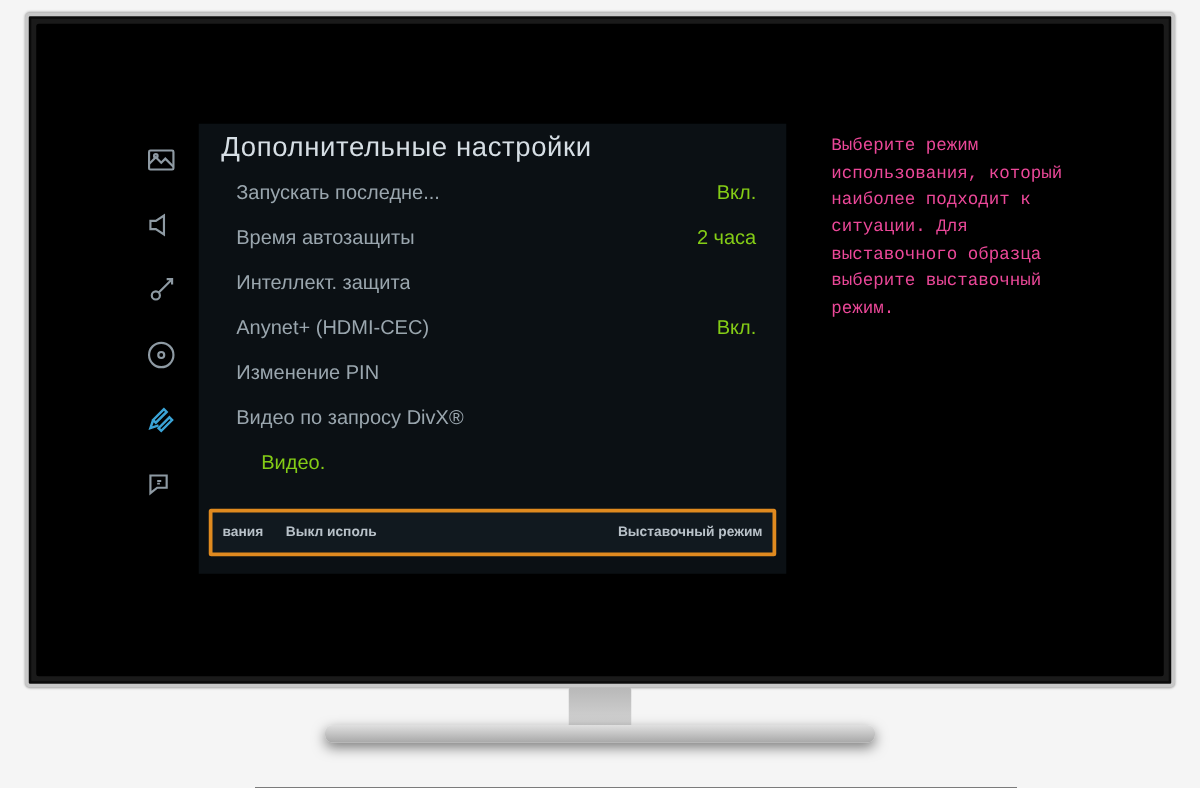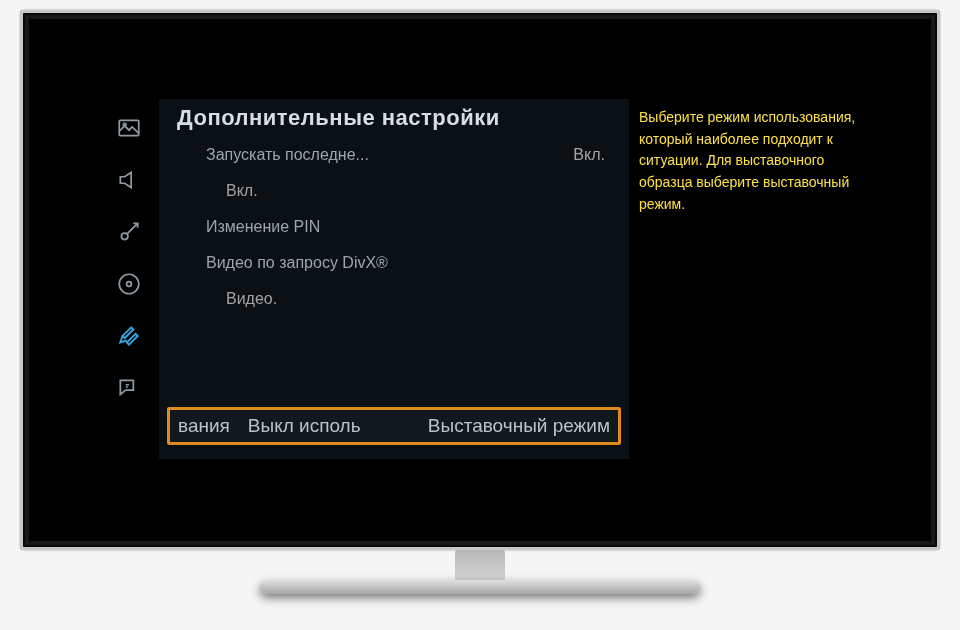--- a/index.html
+++ b/index.html
@@ -78,65 +78,67 @@
   .side-icons .ico.active { color: #3aa3d6; }
 
   .menu-panel {
     flex: 0 0 470px;
     background: rgba(12,18,22,.9);
     padding: 4px 0 0 0;
     position: relative;
   }
   .menu-title {
     font-size: 22px;
-    font-weight: 700;
+    font-weight: 400;
     color: #d6dee4;
     padding: 2px 18px 6px 18px;
     letter-spacing: .5px;
   }
   .menu-row {
     display: flex;
     justify-content: space-between;
     align-items: center;
-    padding: 9px 24px 9px 47px;
+    padding: 9px 24px 9px 30px;
     font-size: 16px;
     color: #9aa6ae;
     white-space: nowrap;
     overflow: hidden;
   }
   .menu-row .label { overflow: hidden; text-overflow: ellipsis; }
-  .menu-row .value { color: #a3a3a3; padding-left: 20px; }
+  .menu-row .value { color: #84cc16; padding-left: 20px; }
 
   .highlight-box {
     position: absolute;
     left: 8px;
     right: 8px;
     bottom: 14px;
     height: 38px;
     border: 3px solid #e08a1f;
     border-radius: 2px;
     display: flex;
     align-items: center;
     padding: 0 8px;
-    font-size: 19px;
+    font-size: 11px;
     color: #b9c2c9;
     justify-content: flex-start;
     gap: 18px;
     white-space: nowrap;
     overflow: hidden;
     background: rgba(20,30,36,.7);
+    font-weight: bold;
   }
   .highlight-box span:last-child { margin-left: auto; }
 
   .desc-panel {
     flex: 1;
-    padding: 8px 8px 0 10px;
+    padding: 8px 8px 0 36px;
     font-size: 14px;
     line-height: 1.55;
-    color: #fde047;
+    color: #ec4899;
+    font-family: Liberation Mono, monospace;
   }
 </style>
 </head>
 <body>
 
 <div class="tv-frame">
   <div class="screen">
     <div class="settings">
 
       <div class="side-icons">
@@ -179,20 +181,29 @@
       </div>
 
       <div class="menu-panel">
         <div class="menu-title">Дополнительные настройки</div>
 
         <div class="menu-row">
           <span class="label">Запускать последне...</span>
           <span class="value">Вкл.</span>
         </div>
         <div class="menu-row">
+          <span class="label">Время автозащиты</span>
+          <span class="value">2 часа</span>
+        </div>
+        <div class="menu-row">
+          <span class="label">Интеллект. защита</span>
+          <span class="value"></span>
+        </div>
+        <div class="menu-row">
+          <span class="label">Anynet+ (HDMI-CEC)</span>
           <span class="value">Вкл.</span>
         </div>
         <div class="menu-row">
           <span class="label">Изменение PIN</span>
           <span class="value"></span>
         </div>
         <div class="menu-row">
           <span class="label">Видео по запросу DivX®</span>
           <span class="value"></span>
         </div>

